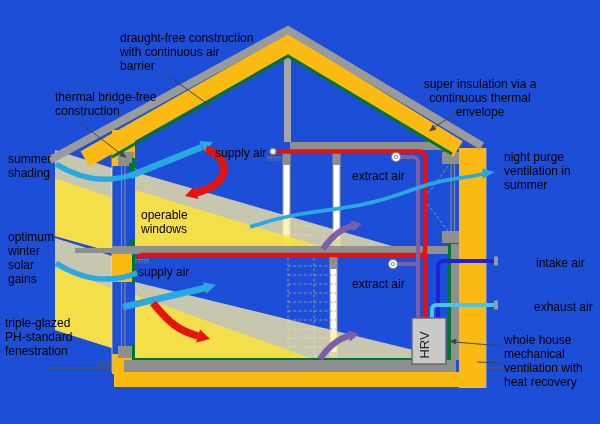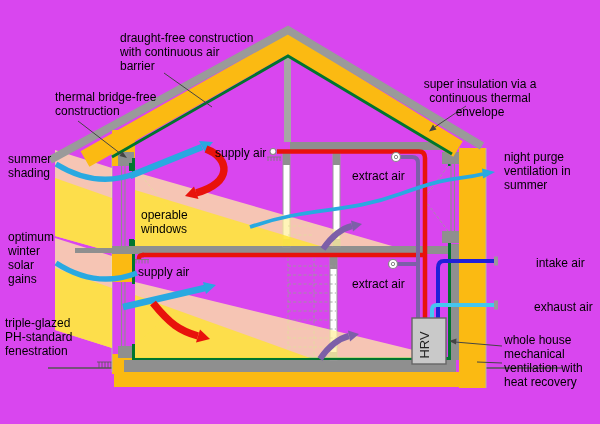--- a/index.html
+++ b/index.html
@@ -1,16 +1,16 @@
 <!DOCTYPE html>
 <html style="--c-insulation: #FBBA12; --c-roof_gray: #9A9A9A; --c-slab_gray: #8F8F8F; --c-wall_light: #A6A6A6; --c-air_barrier_green: #00752F; --c-supply_red: #E8120C; --c-breeze_blue: #29A9E1; --c-intake_blue: #2020D8; --c-exhaust_blue: #45C6F0; --c-extract_purple: #7D5FA8; --c-sun_pale: #FFF0A0; --c-sun_bright: #FFE431; --c-hrv_fill: #C9C9C9; --c-label: #000000; --c-leader: #444444;"><head>
 <meta charset="utf-8">
 <style>
   html,body{margin:0;padding:0;background:#fff;}
-  #stage{position:relative;width:600px;height:424px;background:#d946ef;overflow:hidden;}
+  #stage{position:relative;width:600px;height:424px;background:#1d4ed8;overflow:hidden;}
   svg{display:block;}
   svg text{font-family:"Liberation Sans","DejaVu Sans",sans-serif;font-size:12px;fill:var(--c-label,#000);}
   .t-mid{text-anchor:middle;}
   .f-ins{fill:var(--c-insulation);}
   .f-slab{fill:var(--c-slab_gray);}
   .f-wall{fill:var(--c-wall_light);}
   .f-sunp{fill:var(--c-sun_pale);fill-opacity:.75;}
   .f-sunb{fill:var(--c-sun_bright);fill-opacity:.8;}
   .s-roof{stroke:var(--c-roof_gray);fill:none;}
   .s-ins{stroke:var(--c-insulation);fill:none;}

